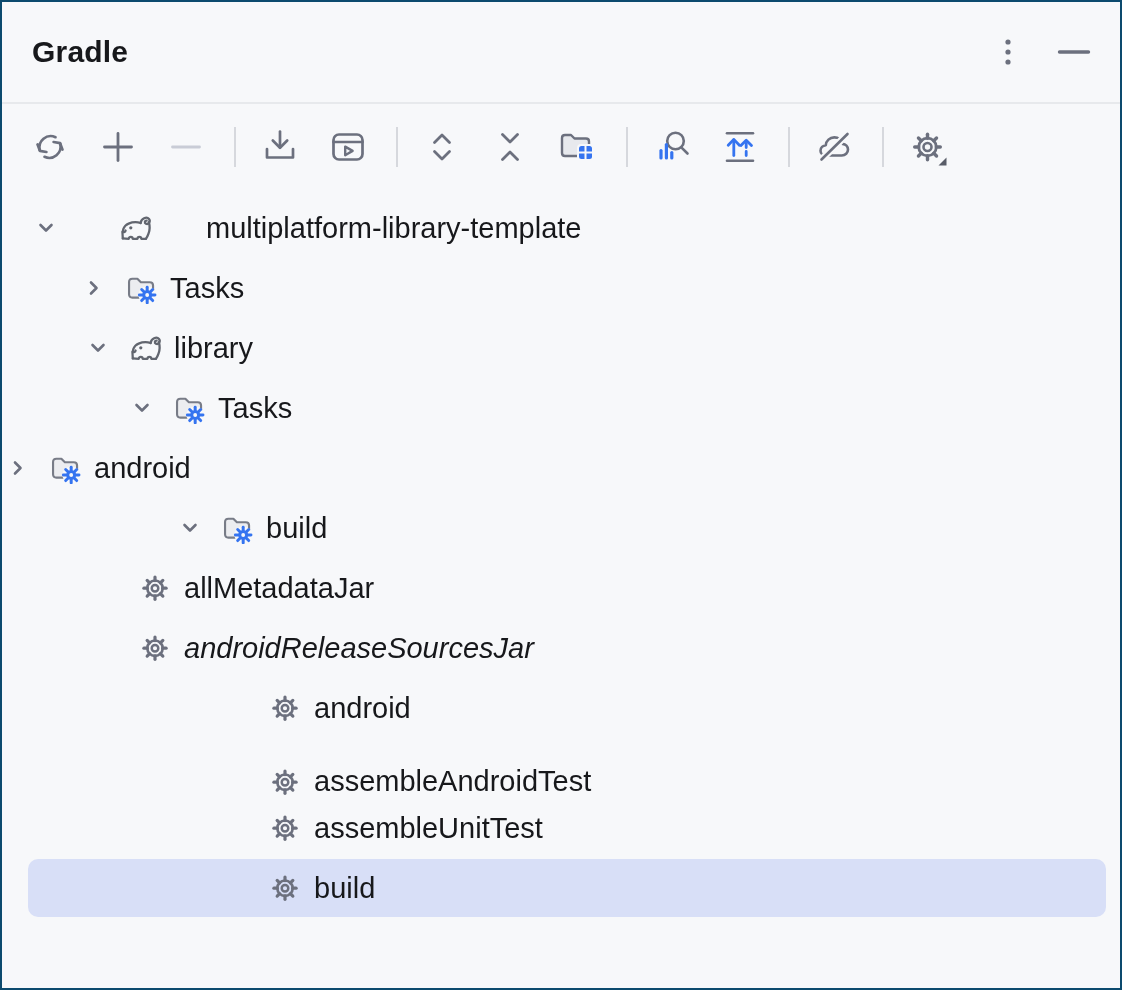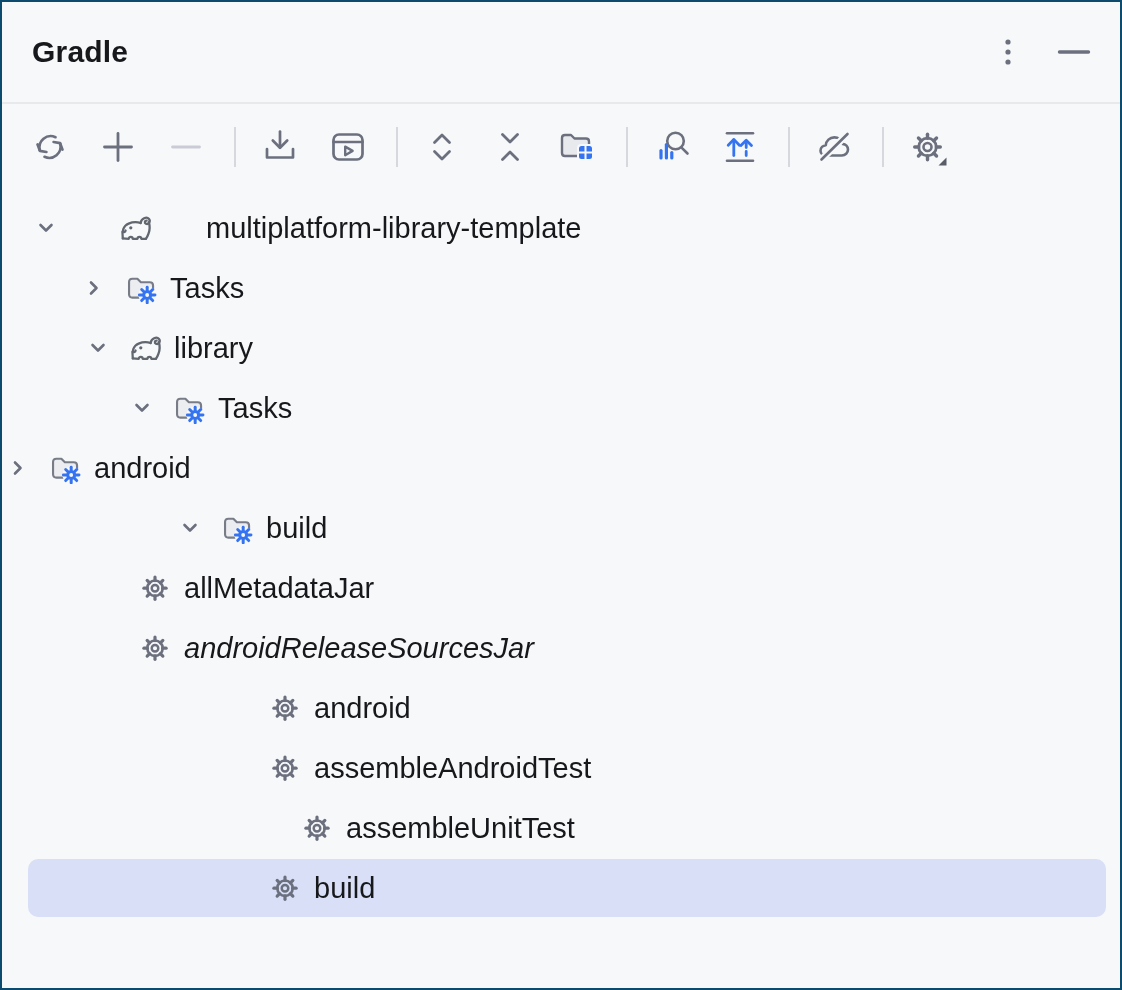--- a/index.html
+++ b/index.html
@@ -372,41 +372,41 @@
               <path d="M9.91 20.29 L7.65 22.55"></path>
               <path d="M15 22.4 V25.6"></path>
               <path d="M20.09 20.29 L22.35 22.55"></path>
             </g>
             <circle cx="15" cy="15.2" r="7.2" stroke-width="2.5"></circle>
             <circle cx="15" cy="15.2" r="3.1" stroke-width="2.3"></circle>
           </svg>
         </span>
     <span class="label">android</span>
   </div>
+      <div class="row" style="padding-left: 220px; align-items: flex-end;">
+    <span class="chevron"></span>
+    <span class="node-icon">
+          <svg width="32" height="32" viewBox="0 0 30 30" fill="none" stroke="#6C707E" stroke-linecap="round">
+            <g stroke-width="3">
+              <path d="M22.2 15.2 H25.4"></path>
+              <path d="M20.09 10.11 L22.35 7.85"></path>
+              <path d="M15 8.0 V4.8"></path>
+              <path d="M9.91 10.11 L7.65 7.85"></path>
+              <path d="M7.8 15.2 H4.6"></path>
+              <path d="M9.91 20.29 L7.65 22.55"></path>
+              <path d="M15 22.4 V25.6"></path>
+              <path d="M20.09 20.29 L22.35 22.55"></path>
+            </g>
+            <circle cx="15" cy="15.2" r="7.2" stroke-width="2.5"></circle>
+            <circle cx="15" cy="15.2" r="3.1" stroke-width="2.3"></circle>
+          </svg>
+        </span>
+    <span class="label">assembleAndroidTest</span>
+  </div>
       <div class="row" style="padding-left: 220px;">
-    <span class="chevron"></span>
-    <span class="node-icon">
-          <svg width="32" height="32" viewBox="0 0 30 30" fill="none" stroke="#6C707E" stroke-linecap="round">
-            <g stroke-width="3">
-              <path d="M22.2 15.2 H25.4"></path>
-              <path d="M20.09 10.11 L22.35 7.85"></path>
-              <path d="M15 8.0 V4.8"></path>
-              <path d="M9.91 10.11 L7.65 7.85"></path>
-              <path d="M7.8 15.2 H4.6"></path>
-              <path d="M9.91 20.29 L7.65 22.55"></path>
-              <path d="M15 22.4 V25.6"></path>
-              <path d="M20.09 20.29 L22.35 22.55"></path>
-            </g>
-            <circle cx="15" cy="15.2" r="7.2" stroke-width="2.5"></circle>
-            <circle cx="15" cy="15.2" r="3.1" stroke-width="2.3"></circle>
-          </svg>
-        </span>
-    <span class="label">assembleAndroidTest</span>
-  </div>
-      <div class="row" style="padding-left: 220px; margin-left: 32px;">
     <span class="chevron"></span>
     <span class="node-icon">
           <svg width="32" height="32" viewBox="0 0 30 30" fill="none" stroke="#6C707E" stroke-linecap="round">
             <g stroke-width="3">
               <path d="M22.2 15.2 H25.4"></path>
               <path d="M20.09 10.11 L22.35 7.85"></path>
               <path d="M15 8.0 V4.8"></path>
               <path d="M9.91 10.11 L7.65 7.85"></path>
               <path d="M7.8 15.2 H4.6"></path>
               <path d="M9.91 20.29 L7.65 22.55"></path>

